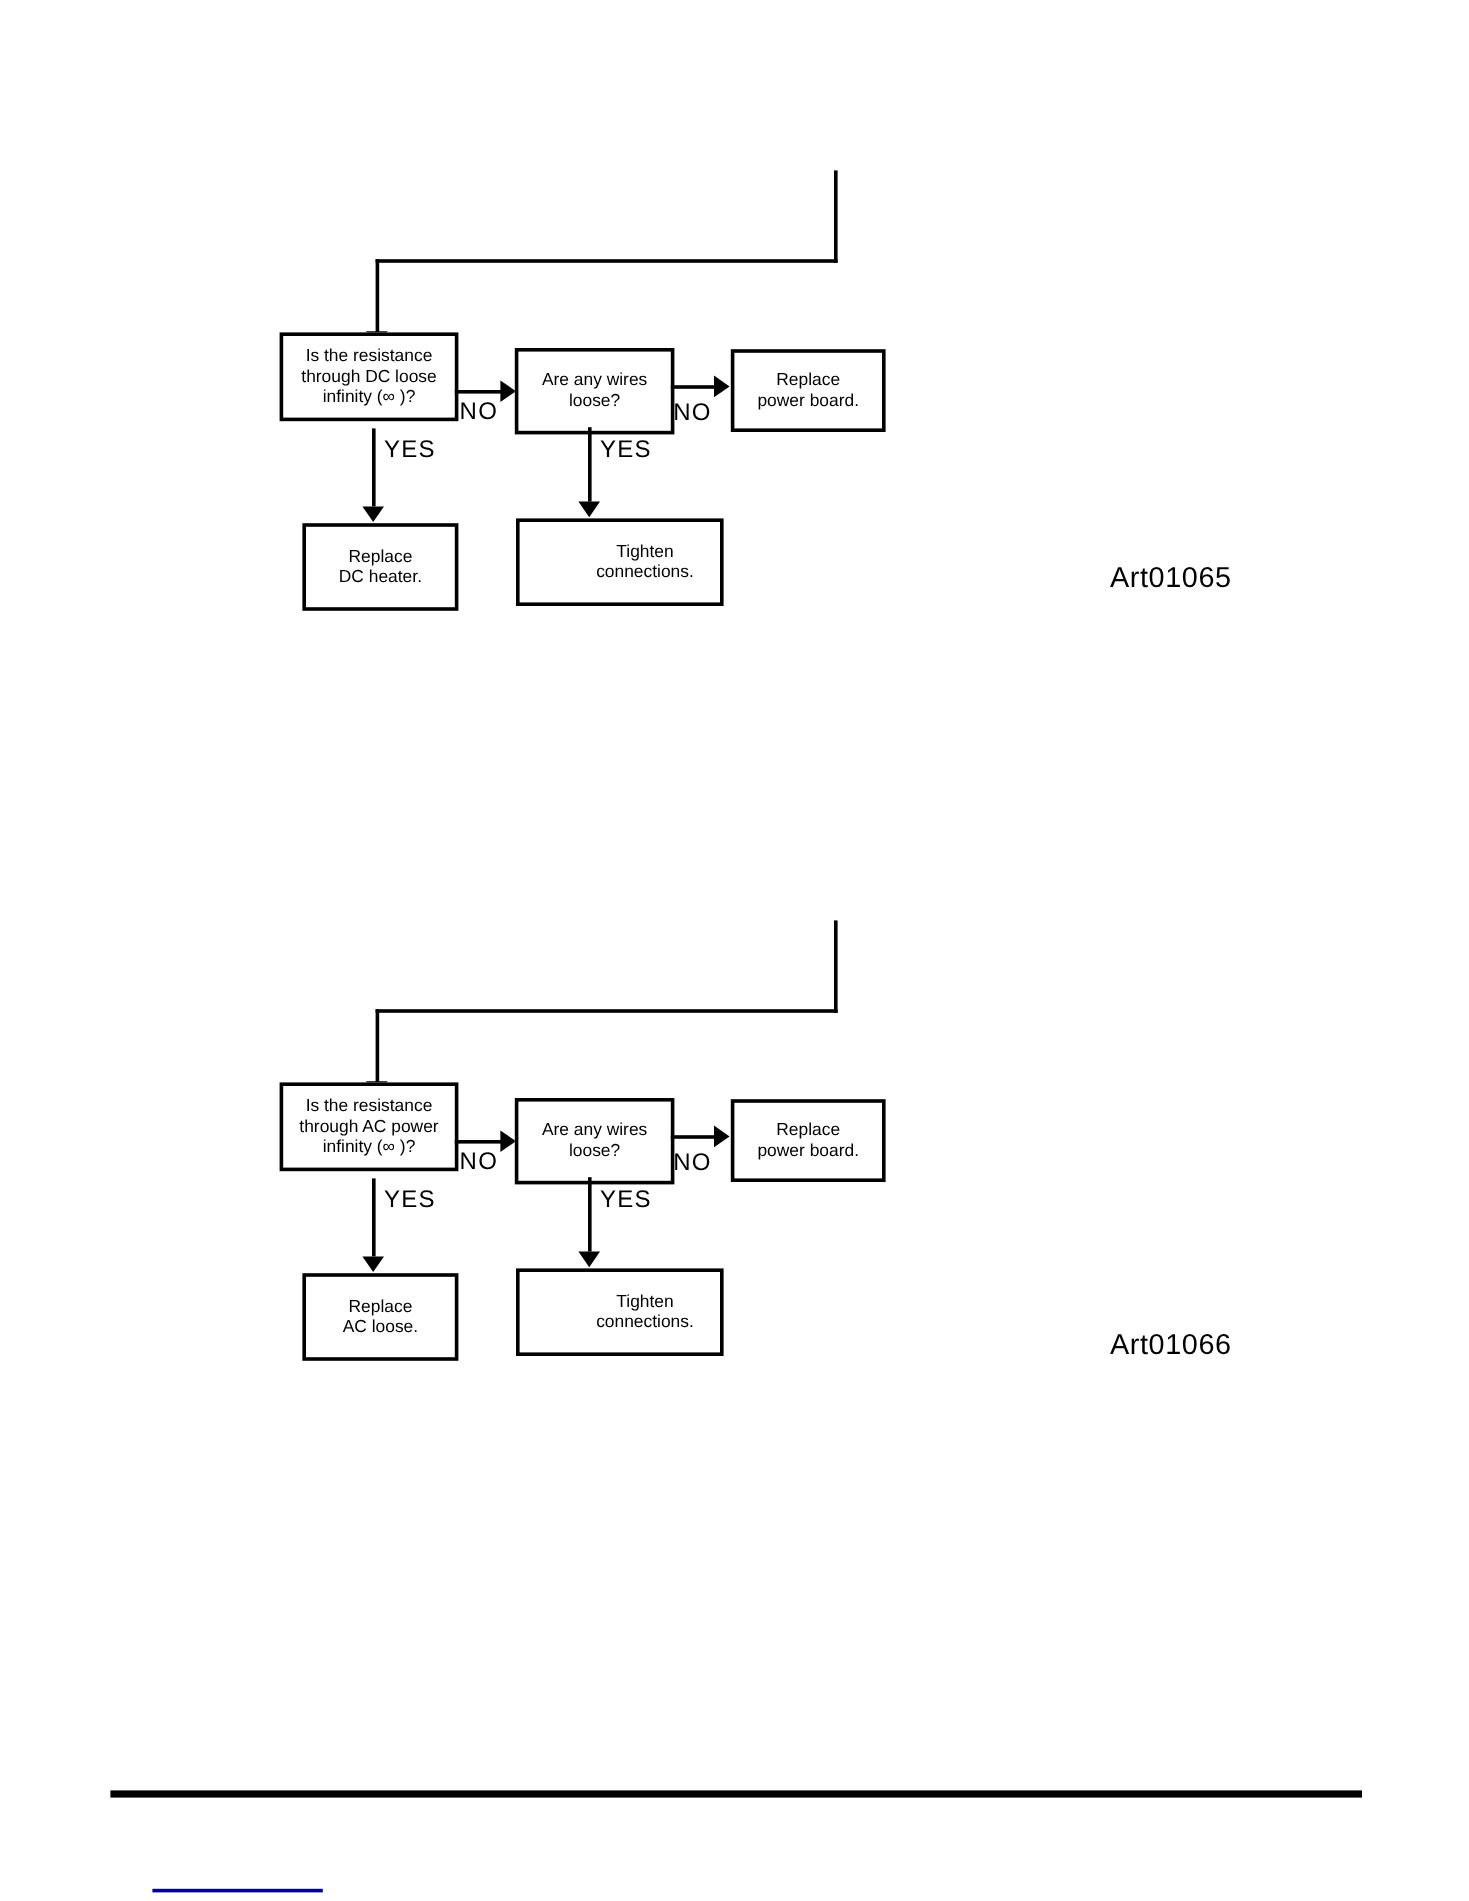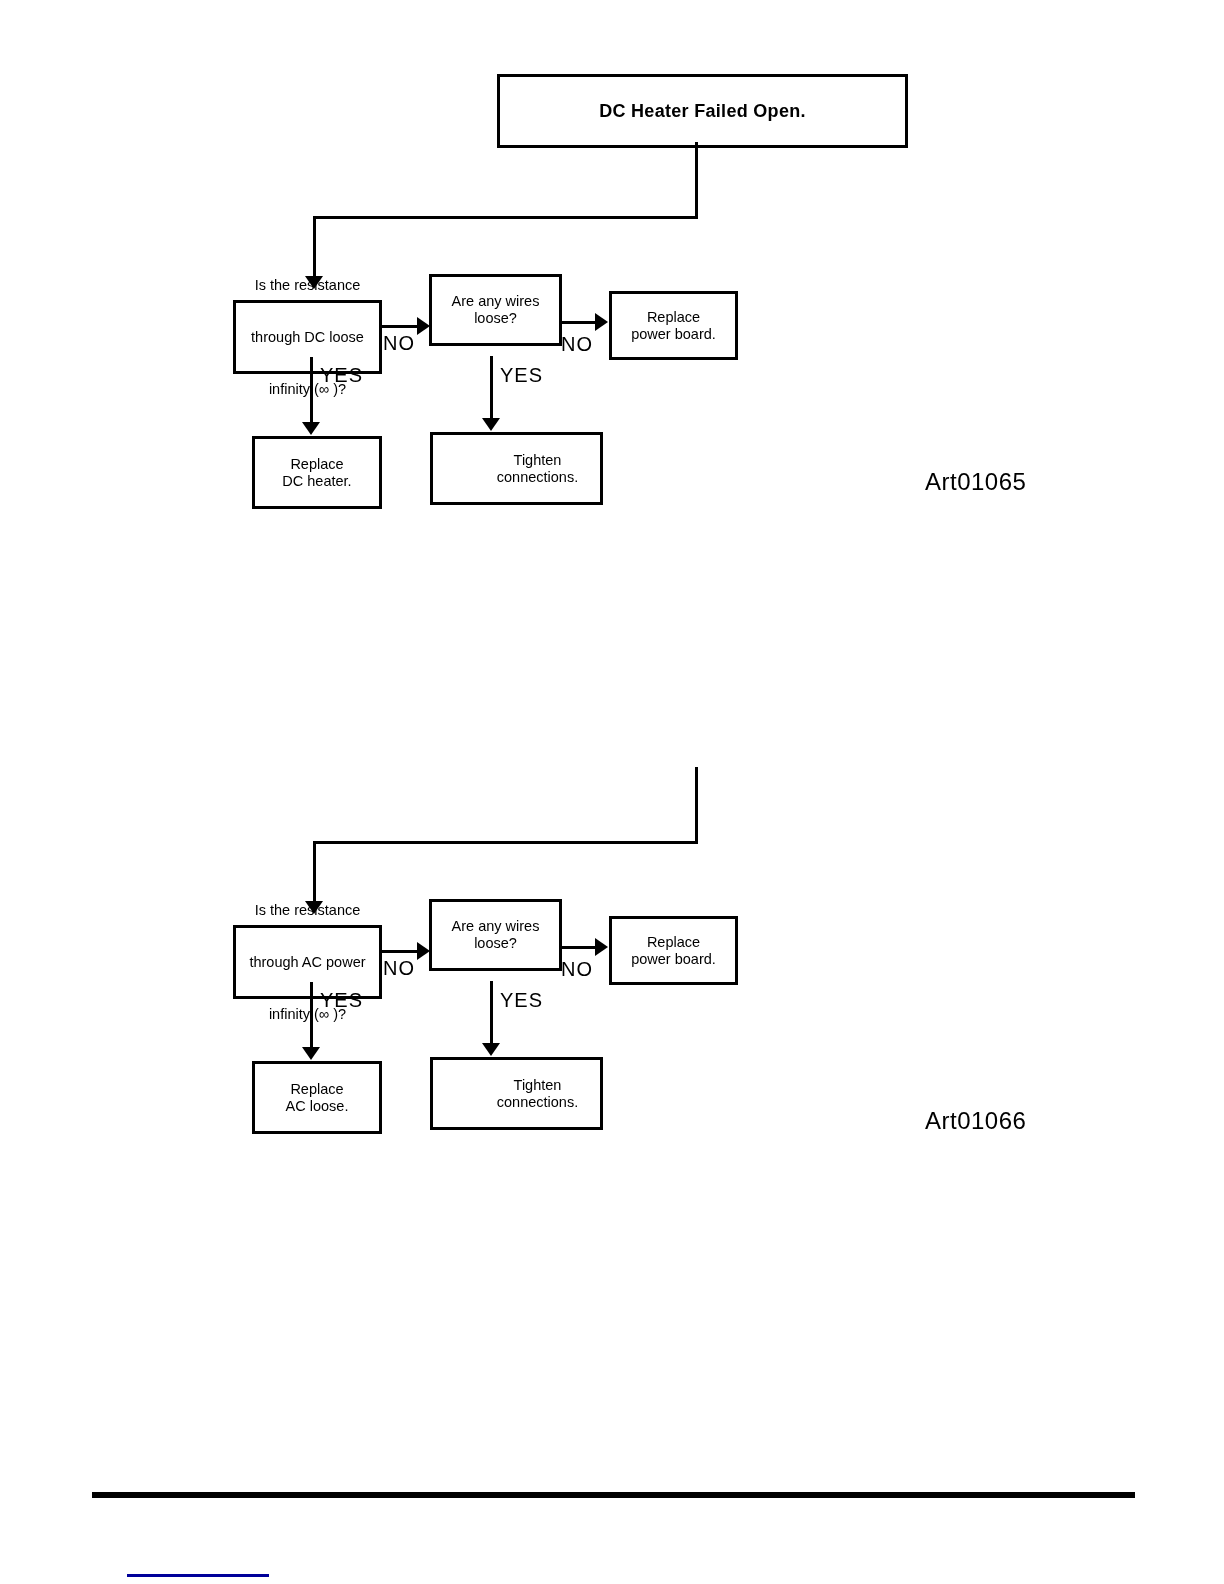--- a/index.html
+++ b/index.html
@@ -10,22 +10,22 @@
   .chart{position:absolute;left:0;width:1224px;height:445px;}
   .chart-1{top:74px;}
   .chart-2{top:699px;}
 
   .node{
     position:absolute;border:3px solid #000;background:#fff;
     display:flex;flex-direction:column;justify-content:center;align-items:center;
     text-align:center;font-size:14.5px;line-height:17px;
   }
   .title-box{left:497px;top:0;width:405px;height:68px;font-size:18px;font-weight:bold;letter-spacing:.3px;}
-  .box-q1{left:233px;top:226px;width:143px;height:68px;gap:35px;}
-  .box-q2{left:429px;top:200px;width:127px;height:66px;}
+  .box-q1{left:233px;top:203px;width:143px;height:68px;}
+  .box-q2{left:429px;top:216px;width:127px;height:66px;}
   .box-r1{left:609px;top:217px;width:123px;height:63px;}
   .box-r2{left:252px;top:362px;width:124px;height:67px;}
   .box-r3{left:430px;top:358px;width:125px;height:67px;padding-left:42px;}
 
   .line{position:absolute;background:#000;}
   .v-top{left:695px;top:68px;width:3px;height:77px;}
   .h-main{left:313px;top:142px;width:385px;height:3px;}
   .v-left{left:313px;top:142px;width:3px;height:62px;}
   .l-q1q2{left:379px;top:251px;width:39px;height:3px;}
   .l-q2r1{left:559px;top:247px;width:37px;height:3px;}
@@ -53,23 +53,20 @@
 
   .footer-rule{position:absolute;left:92px;top:1492px;width:1043px;height:6px;background:#000;}
   .footer-link-line{position:absolute;left:127px;top:1574px;width:142px;height:3px;background:#000099;}
 </style>
 </head>
 <body>
 
 <div class="page">
 
   <div class="chart chart-1">
-    <div class="node title-box">
-      <div>DC Heater Failed Open.</div>
-    </div>
 
     <div class="line v-top"></div>
     <div class="line h-main"></div>
     <div class="line v-left"></div>
     <div class="arrow-down ah-q1"></div>
 
     <div class="node box-q1">
       <div>Is the resistance</div>
       <div>through DC loose</div>
       <div>infinity (∞ )?</div>

